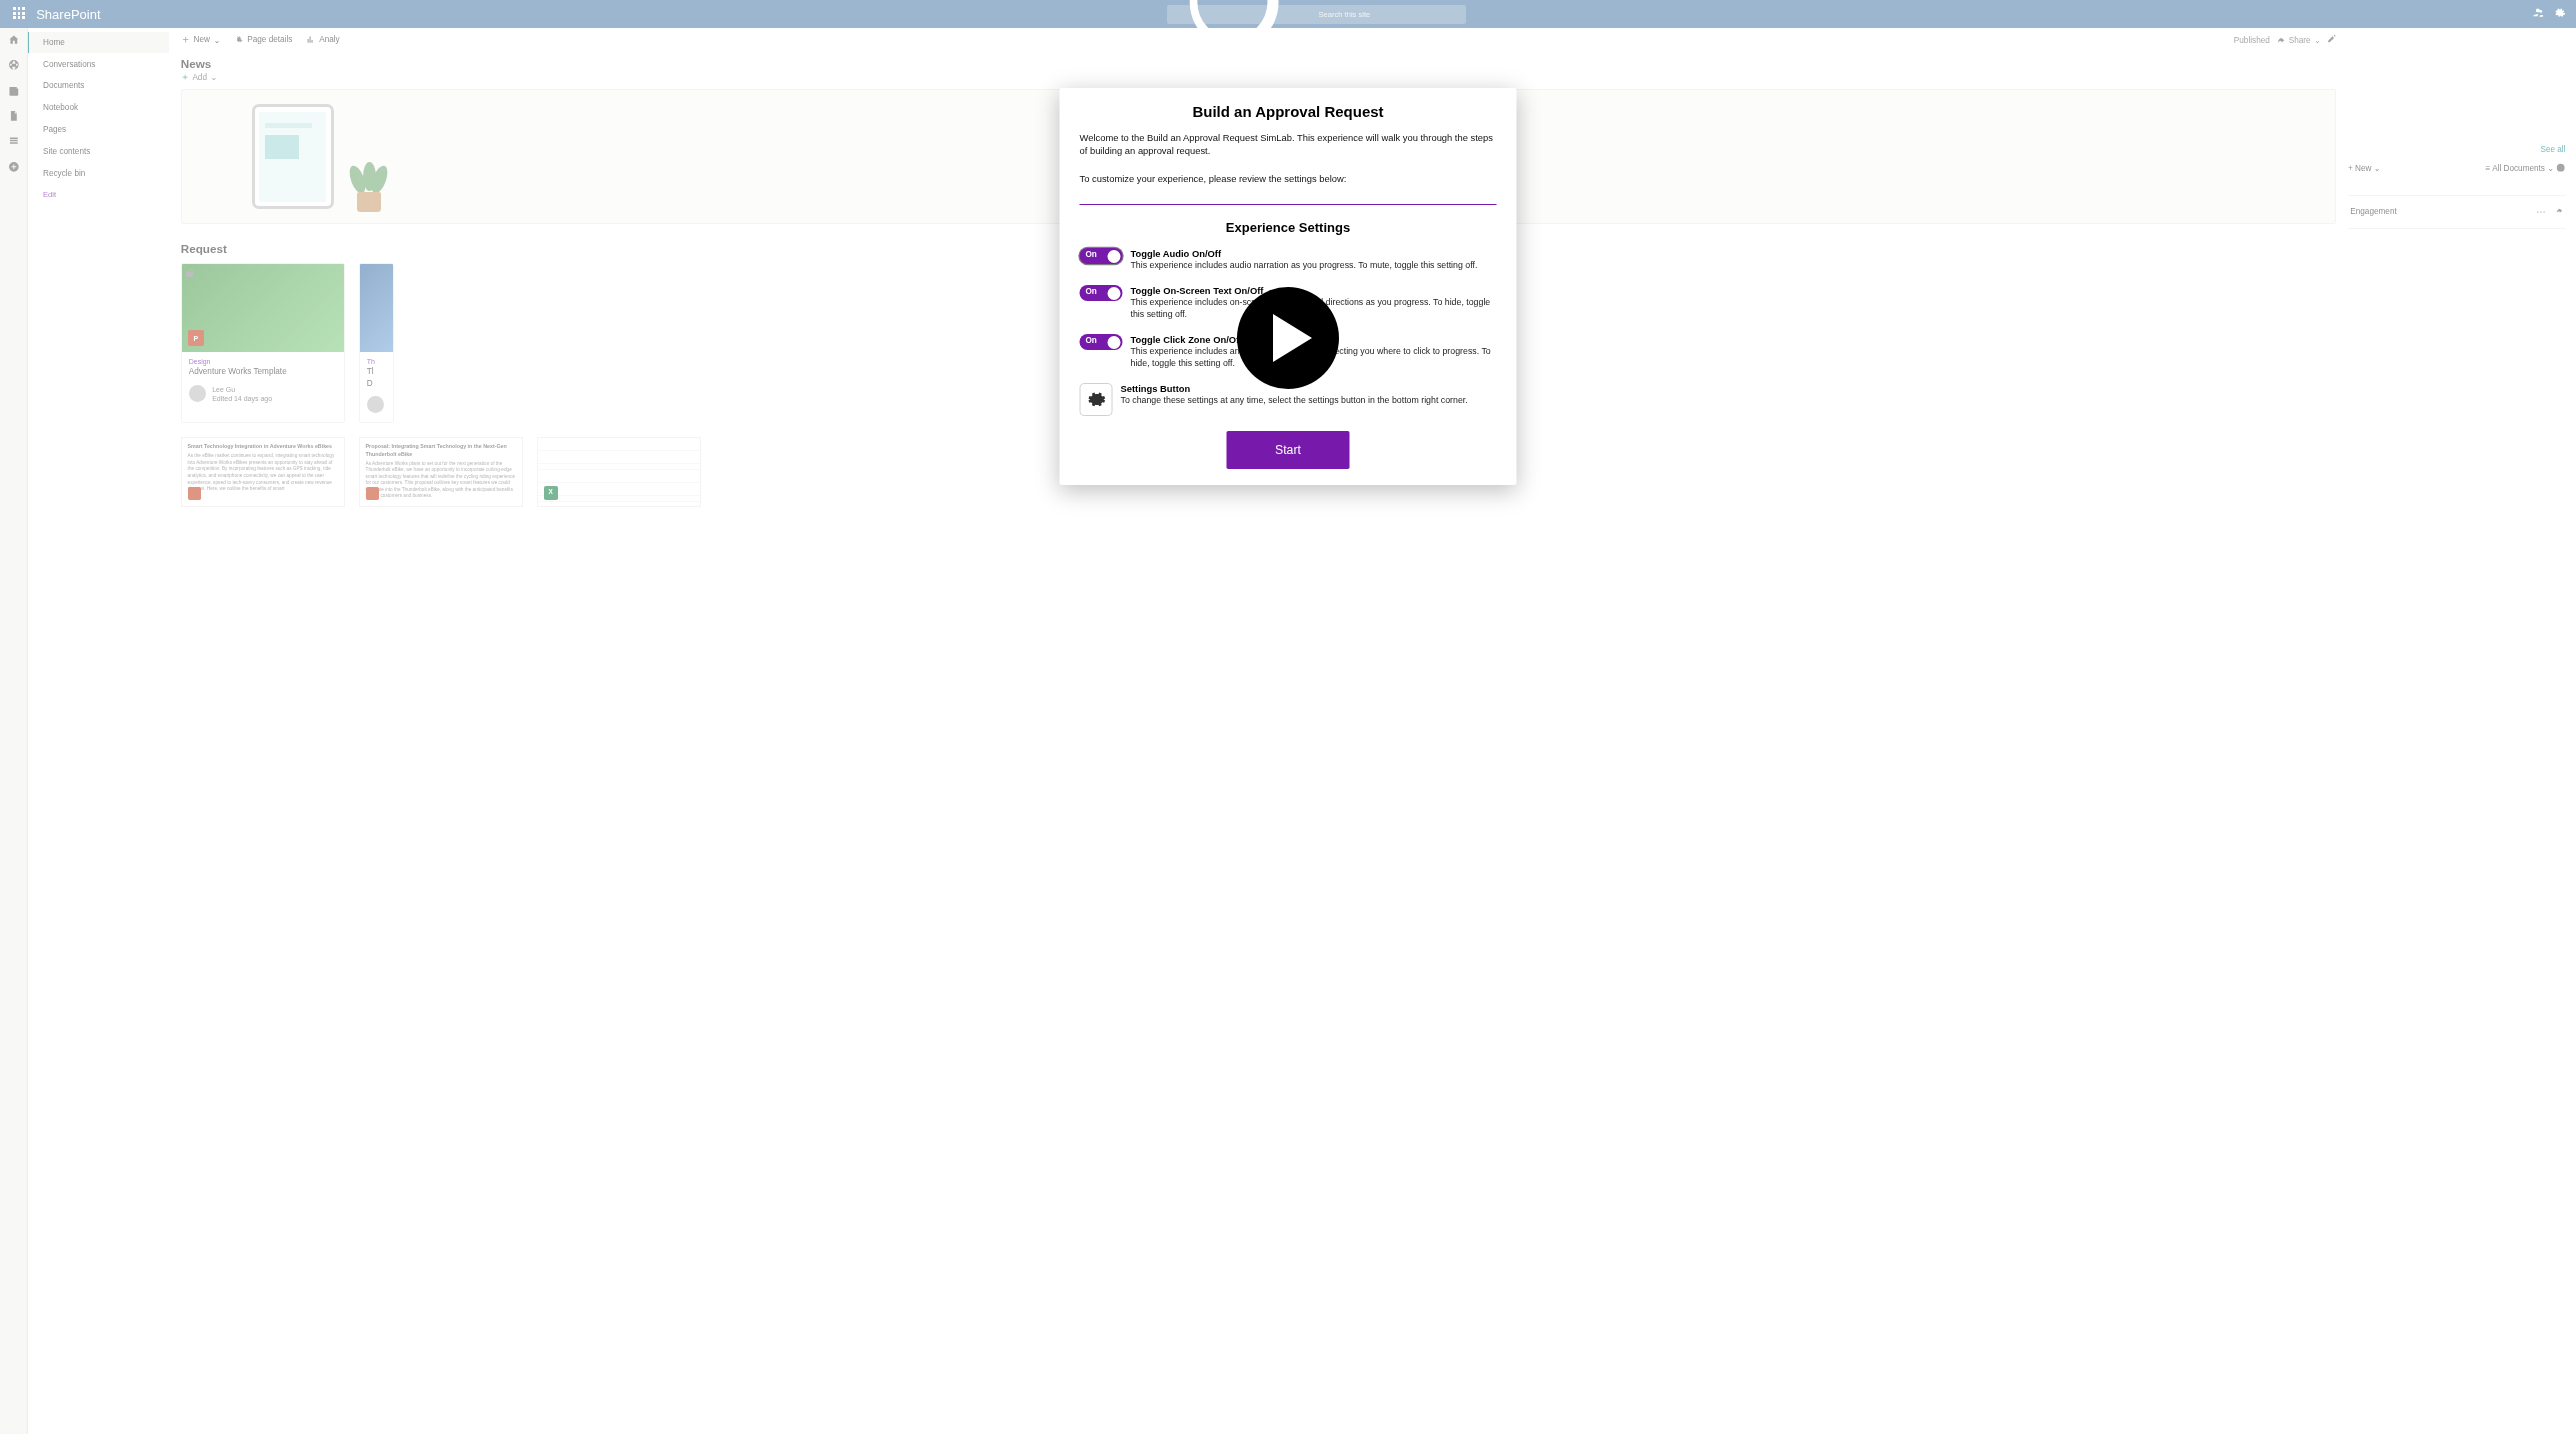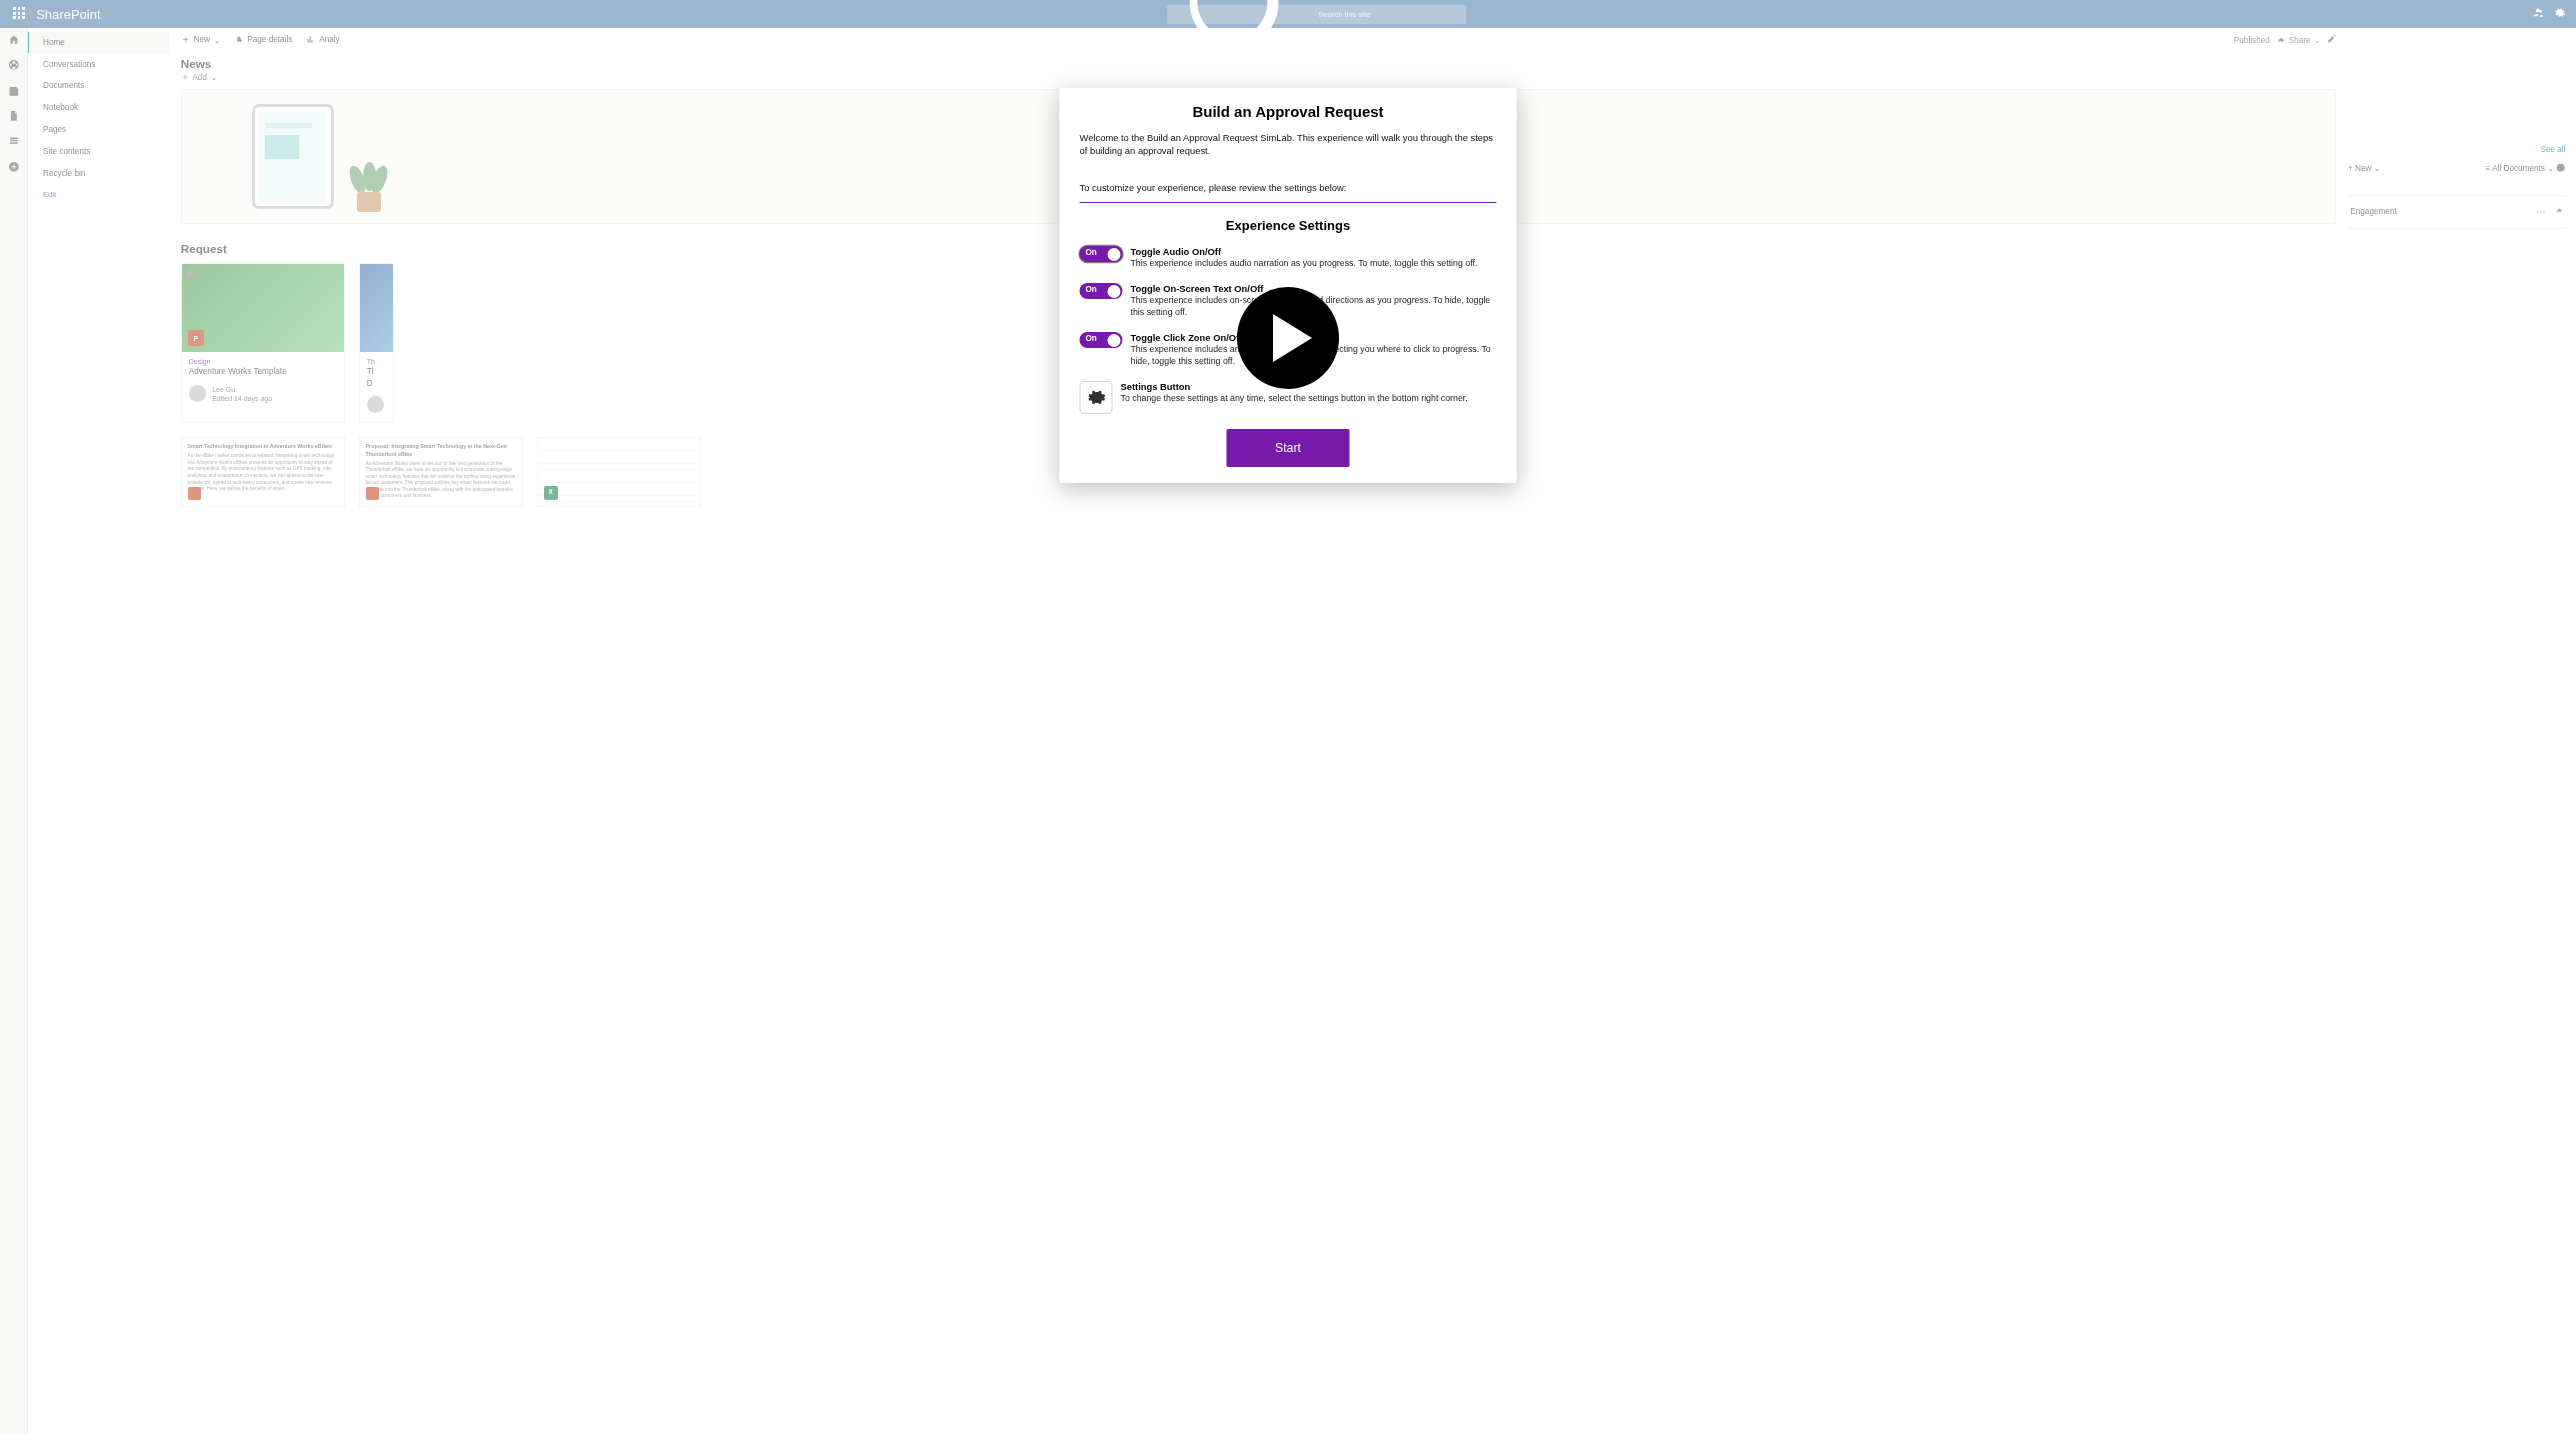--- a/index.html
+++ b/index.html
@@ -90,21 +90,21 @@
     .thumbs-row { display:flex; gap:14px; margin-top: 14px; }
     .thumb-card { width: 164px; height: 70px; border:0.6px solid #edebe9; background:#fff; font-size:4.7px; padding:5.9px; color:#777; overflow:hidden; line-height:1.4; position:relative;}
     .thumb-card .tbold { font-weight:700; font-size:5.3px; color:#555; display:block; margin-bottom:2.3px;}
     .xl-icon { position:absolute; left:5.9px; bottom:5.9px; width:14px; height:14px; background:#107c41; border-radius:1.8px; color:#fff; font-size:6.4px; font-weight:700; display:flex; align-items:center; justify-content:center;}
     .pp-small { position:absolute; left:5.9px; bottom:5.9px; width:13px; height:13px; background:#c43e1c; border-radius:1.8px; }
 
     
     .modal { position: absolute; top: 88px; left: 50%; transform: translateX(-50%); width: 457px; background: #fff; border-radius: 2.3px; box-shadow: 0 5.9px 23.4px rgba(0,0,0,0.25); padding: 15px 20px 16.4px 20px; z-index: 10; }
     .modal h1 { font-size: 15px; font-weight: 700; text-align: center; color: #000; }
     .modal p.intro { font-size: 9.4px; color: #111; margin-top: 10.5px; line-height: 1.45; }
-    .modal p.intro2 { font-size: 9.4px; color: #111; margin-top: 24px; border-bottom: 1.2px solid #7719aa; padding-bottom: 9px; }
+    .modal p.intro2 { font-size: 9.4px; color: #111; margin-top: 15px; border-bottom: 1.2px solid #7719aa; padding-bottom: 20px; }
     .modal h2 { text-align: center; font-size: 13px; font-weight: 700; margin-top: 15px; }
     .setting-row { display: flex; gap: 8px; margin-top: 13px; }
     .toggle { width: 43px; height: 16.4px; border-radius: 8.2px; background: #7719aa; position: relative; flex-shrink: 0; cursor: pointer; }
     .toggle.outlined { box-shadow: 0 0 0 1.2px rgba(0,0,0,0.5); }
     .toggle .knob { position: absolute; right: 1.8px; top: 1.8px; width: 13px; height: 13px; background: #fff; border-radius: 50%; }
     .toggle .lbl { position: absolute; left: 5.9px; top: 2.3px; color: #fff; font-size: 8.2px; font-weight: 600; }
     .gearbox { width: 33px; height: 33px; border: 0.6px solid #d2d0ce; border-radius: 4.7px; display:flex; align-items:center; justify-content:center; flex-shrink:0; }
     .gearbox svg { width: 19px; height: 19px; fill: #323130; }
     .setting-text h3 { font-size: 9.4px; font-weight: 700; color: #000; }
     .setting-text p { font-size: 8.8px; color: #222; margin-top: 1.2px; line-height: 1.35; }

